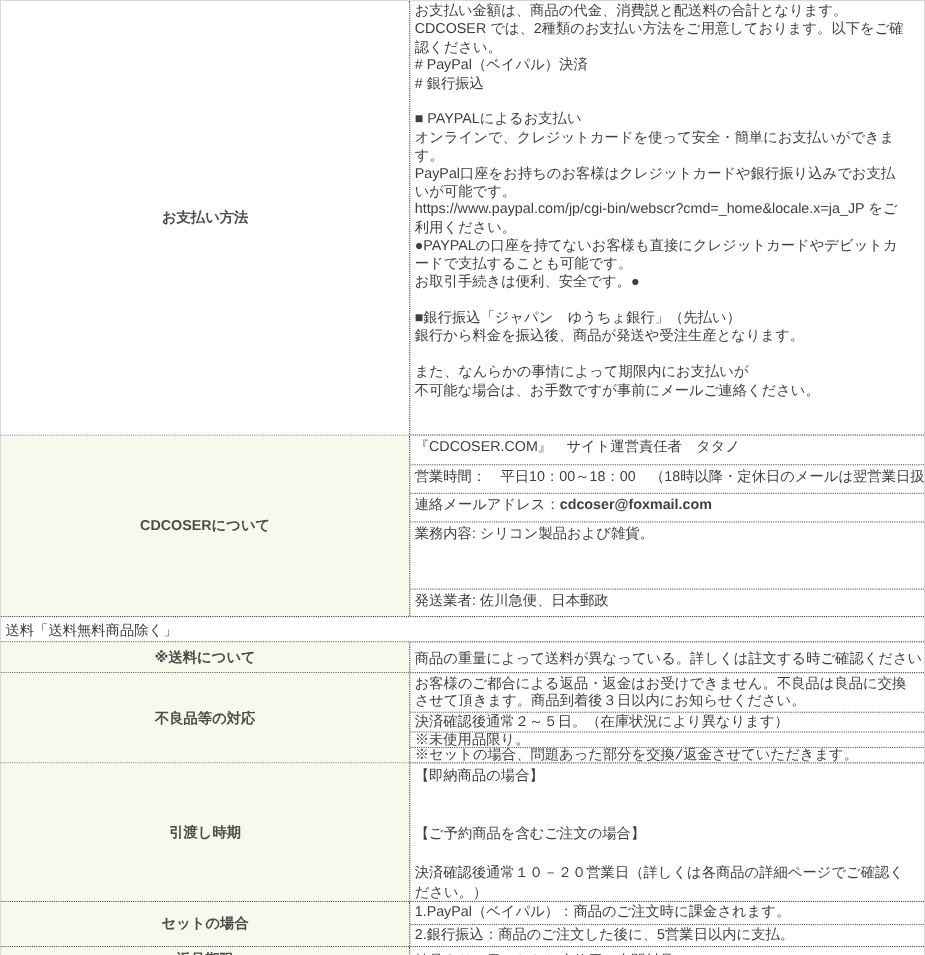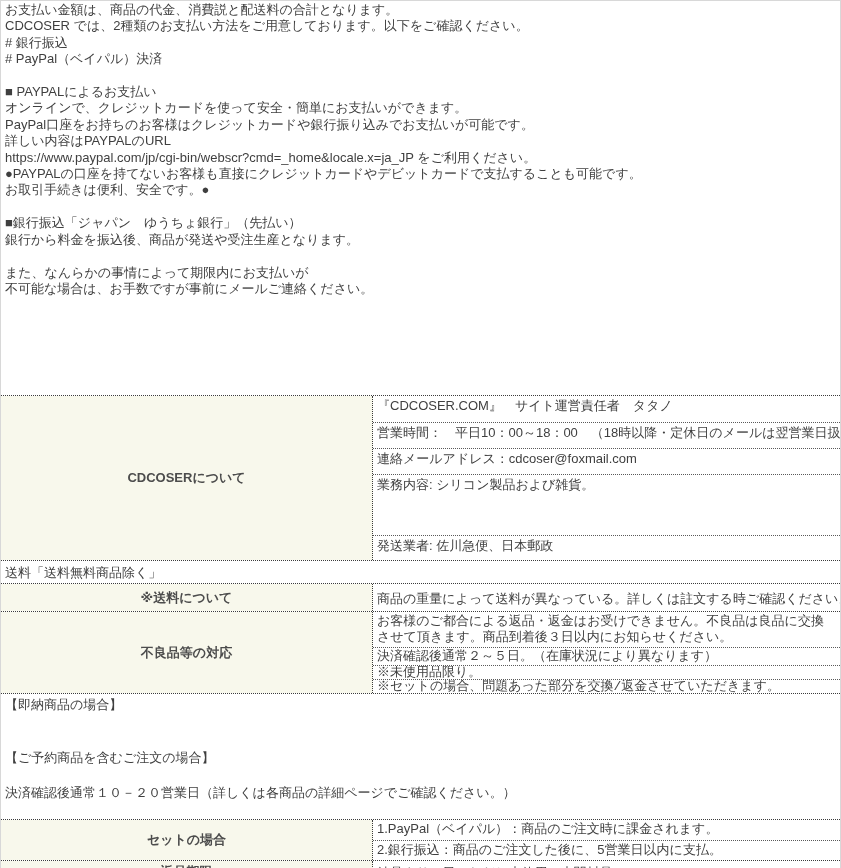--- a/index.html
+++ b/index.html
@@ -26,21 +26,21 @@
   }
   #r0 .label{background:#ffffff;}
   .content{flex:1;min-width:0;display:flex;flex-direction:column;}
   .cell{
     box-sizing:border-box;overflow:hidden;
     padding:2px 16px 0 4px;
     font-size:13px;color:var(--text,#3f3f3f);line-height:16px;
   }
   .cell + .cell{border-top:1px dotted var(--sub-border,#5a5a5a);}
   .line{white-space:normal;}
-  b{font-weight:normal;}
+  b{font-weight:bold;}
 
   
   #r0 .c0{height:394px;line-height:16.4px;padding-top:1px;}
   #r1 .cell{height:26px;display:flex;}
   #r1 .c4{height:25px;margin-top:35px;}
   #r2 .c0{height:22px;display:flex;align-items:center;}
   #r3 .c0{height:27px;display:flex;align-items:center;}
   #r4 .c0{height:35px;padding-top:1px;line-height:16px;}
   #r4 .c1{height:18px;padding-top:0;line-height:16px;}
   #r4 .c2,#r4 .c3{height:14px;padding-top:0;line-height:13px;font-family:Liberation Mono, monospace;}
@@ -51,31 +51,31 @@
 
   
   #r1 .line,#r2 .line,#r3 .line,#r4 .c1 .line,#r4 .c2 .line,#r4 .c3 .line,
   #r6 .line,#r7 .line,#r8 .line{white-space:nowrap;}
 </style>
 </head>
 <body>
 
 <div class="shop-table">
     <div class="row" id="r0">
+      <div class="label">お支払い方法</div>
       <div class="content">
         <div class="cell c0">
           <div class="line">お支払い金額は、商品の代金、消費説と配送料の合計となります。</div>
           <div class="line">CDCOSER では、2種類のお支払い方法をご用意しております。以下をご確認ください。</div>
+          <div class="line"># PayPal（ベイパル）決済</div>
           <div class="line"># 銀行振込</div>
-          <div class="line"># PayPal（ベイパル）決済</div>
           <div class="line">&nbsp;</div>
           <div class="line">■ PAYPALによるお支払い</div>
           <div class="line">オンラインで、クレジットカードを使って安全・簡単にお支払いができます。</div>
           <div class="line">PayPal口座をお持ちのお客様はクレジットカードや銀行振り込みでお支払いが可能です。</div>
-          <div class="line">詳しい内容はPAYPALのURL</div>
           <div class="line">https://www.paypal.com/jp/cgi-bin/webscr?cmd=_home&amp;locale.x=ja_JP をご利用ください。</div>
           <div class="line">●PAYPALの口座を持てないお客様も直接にクレジットカードやデビットカードで支払することも可能です。</div>
           <div class="line">お取引手続きは便利、安全です。●</div>
           <div class="line">&nbsp;</div>
           <div class="line">■銀行振込「ジャパン　ゆうちょ銀行」（先払い）</div>
           <div class="line">銀行から料金を振込後、商品が発送や受注生産となります。</div>
           <div class="line">&nbsp;</div>
           <div class="line">また、なんらかの事情によって期限内にお支払いが</div>
           <div class="line">不可能な場合は、お手数ですが事前にメールご連絡ください。</div>
           <div class="line">&nbsp;</div>
@@ -128,20 +128,21 @@
         </div>
         <div class="cell c2">
           <div class="line">※未使用品限り。</div>
         </div>
         <div class="cell c3">
           <div class="line">※セットの場合、問題あった部分を交換/返金させていただきます。</div>
         </div>
       </div>
     </div>
     <div class="row" id="r5">
+      <div class="label">引渡し時期</div>
       <div class="content">
         <div class="cell c0">
           <div class="line">【即納商品の場合】</div>
           <div class="line">&nbsp;</div>
           <div class="line">&nbsp;</div>
           <div class="line">【ご予約商品を含むご注文の場合】</div>
           <div class="line">&nbsp;</div>
           <div class="line">決済確認後通常１０－２０営業日（詳しくは各商品の詳細ページでご確認ください。）</div>
         </div>
       </div>

